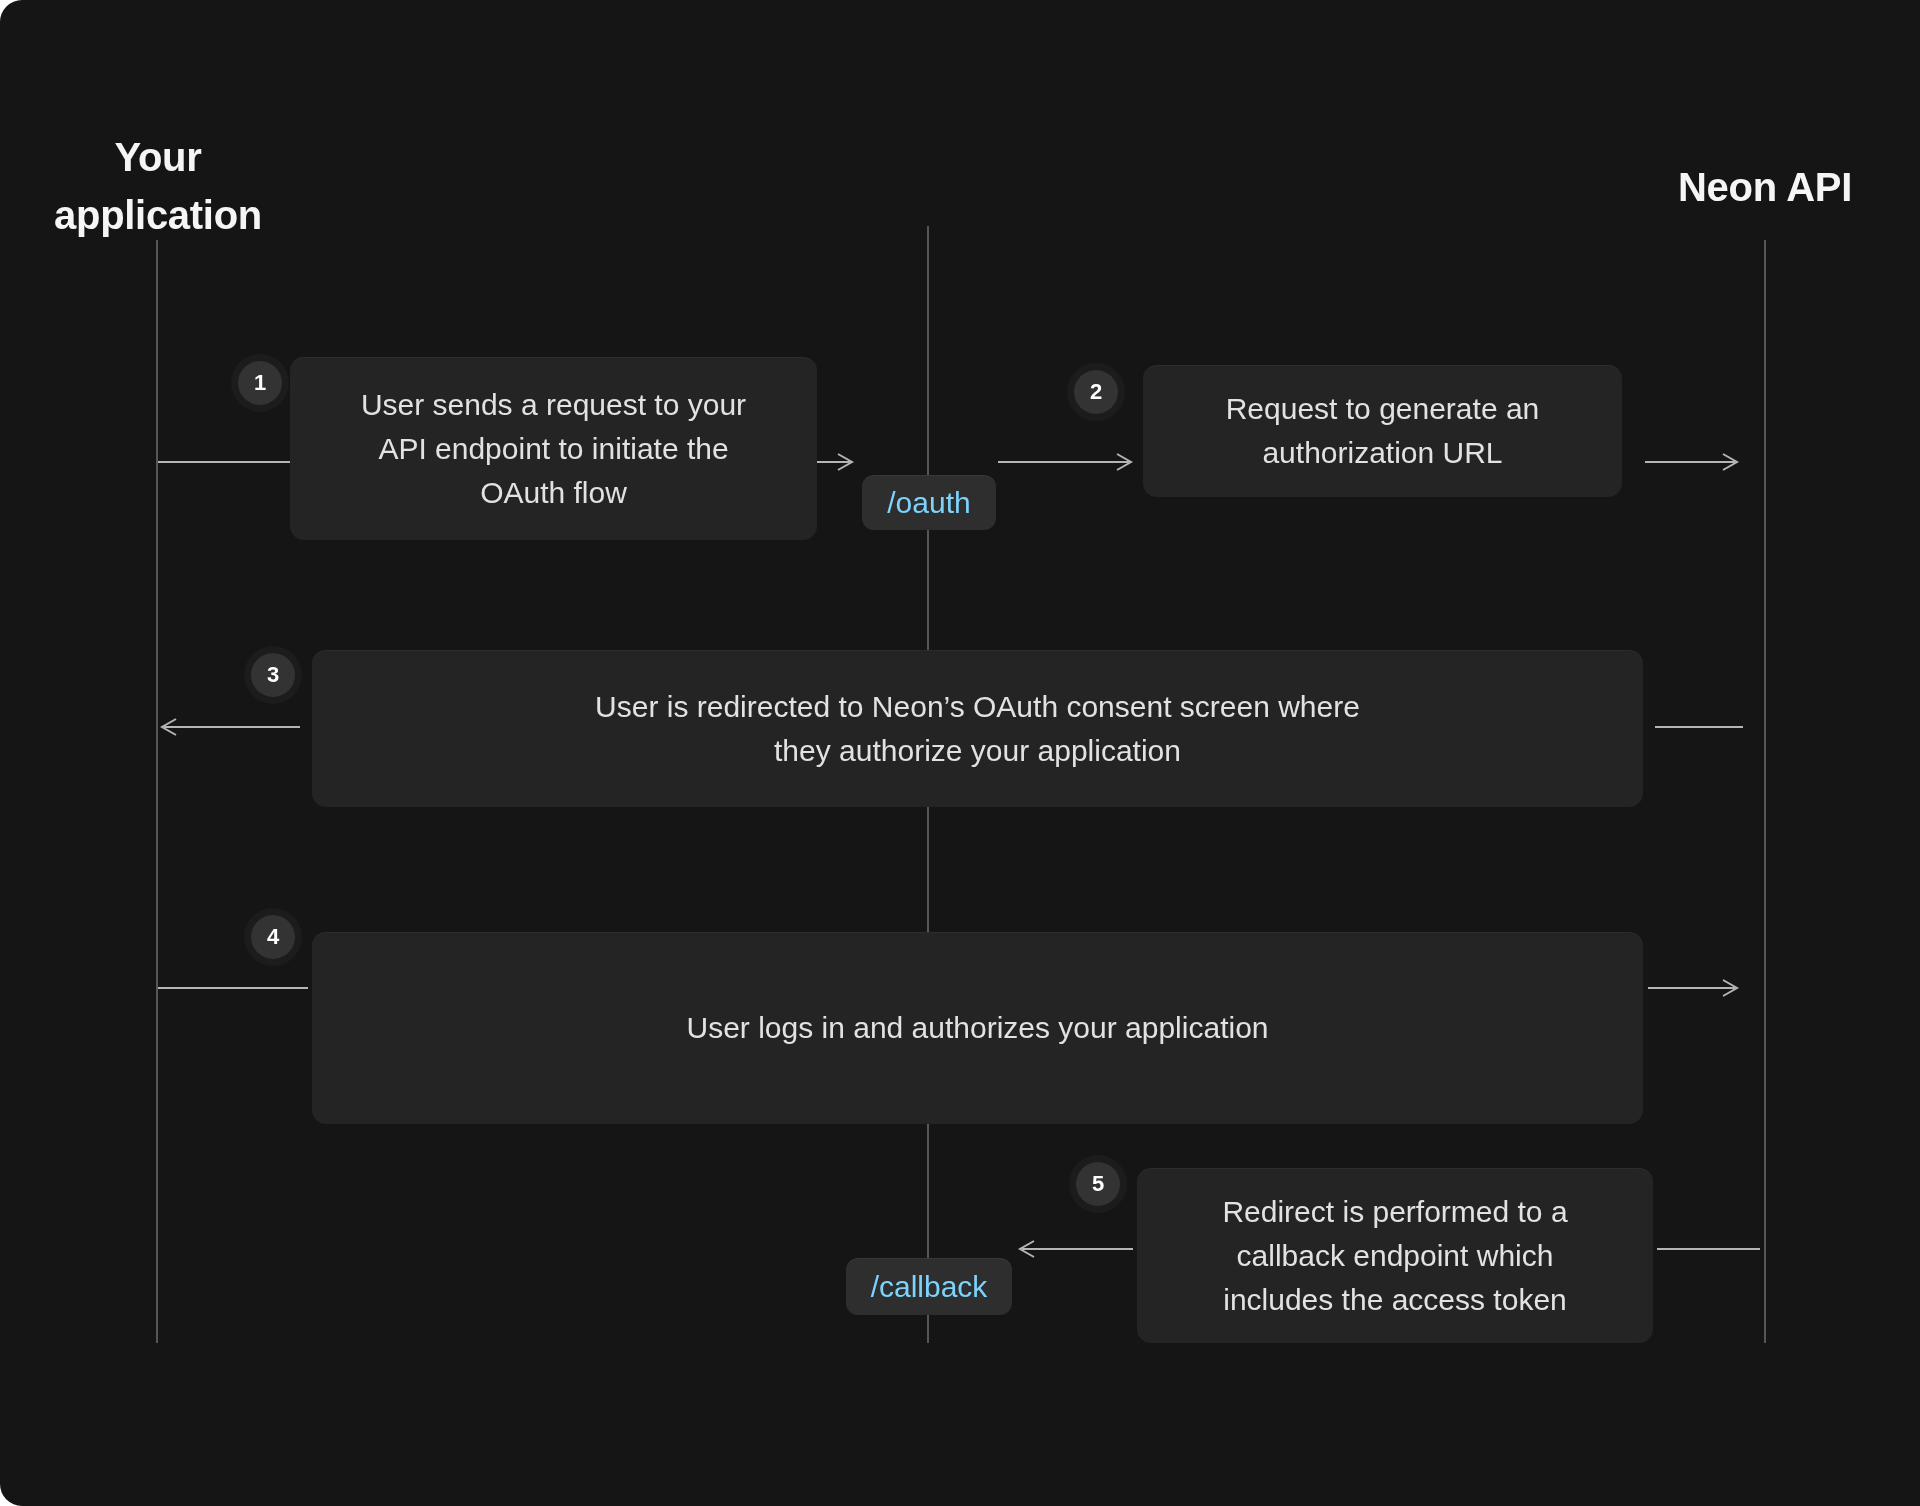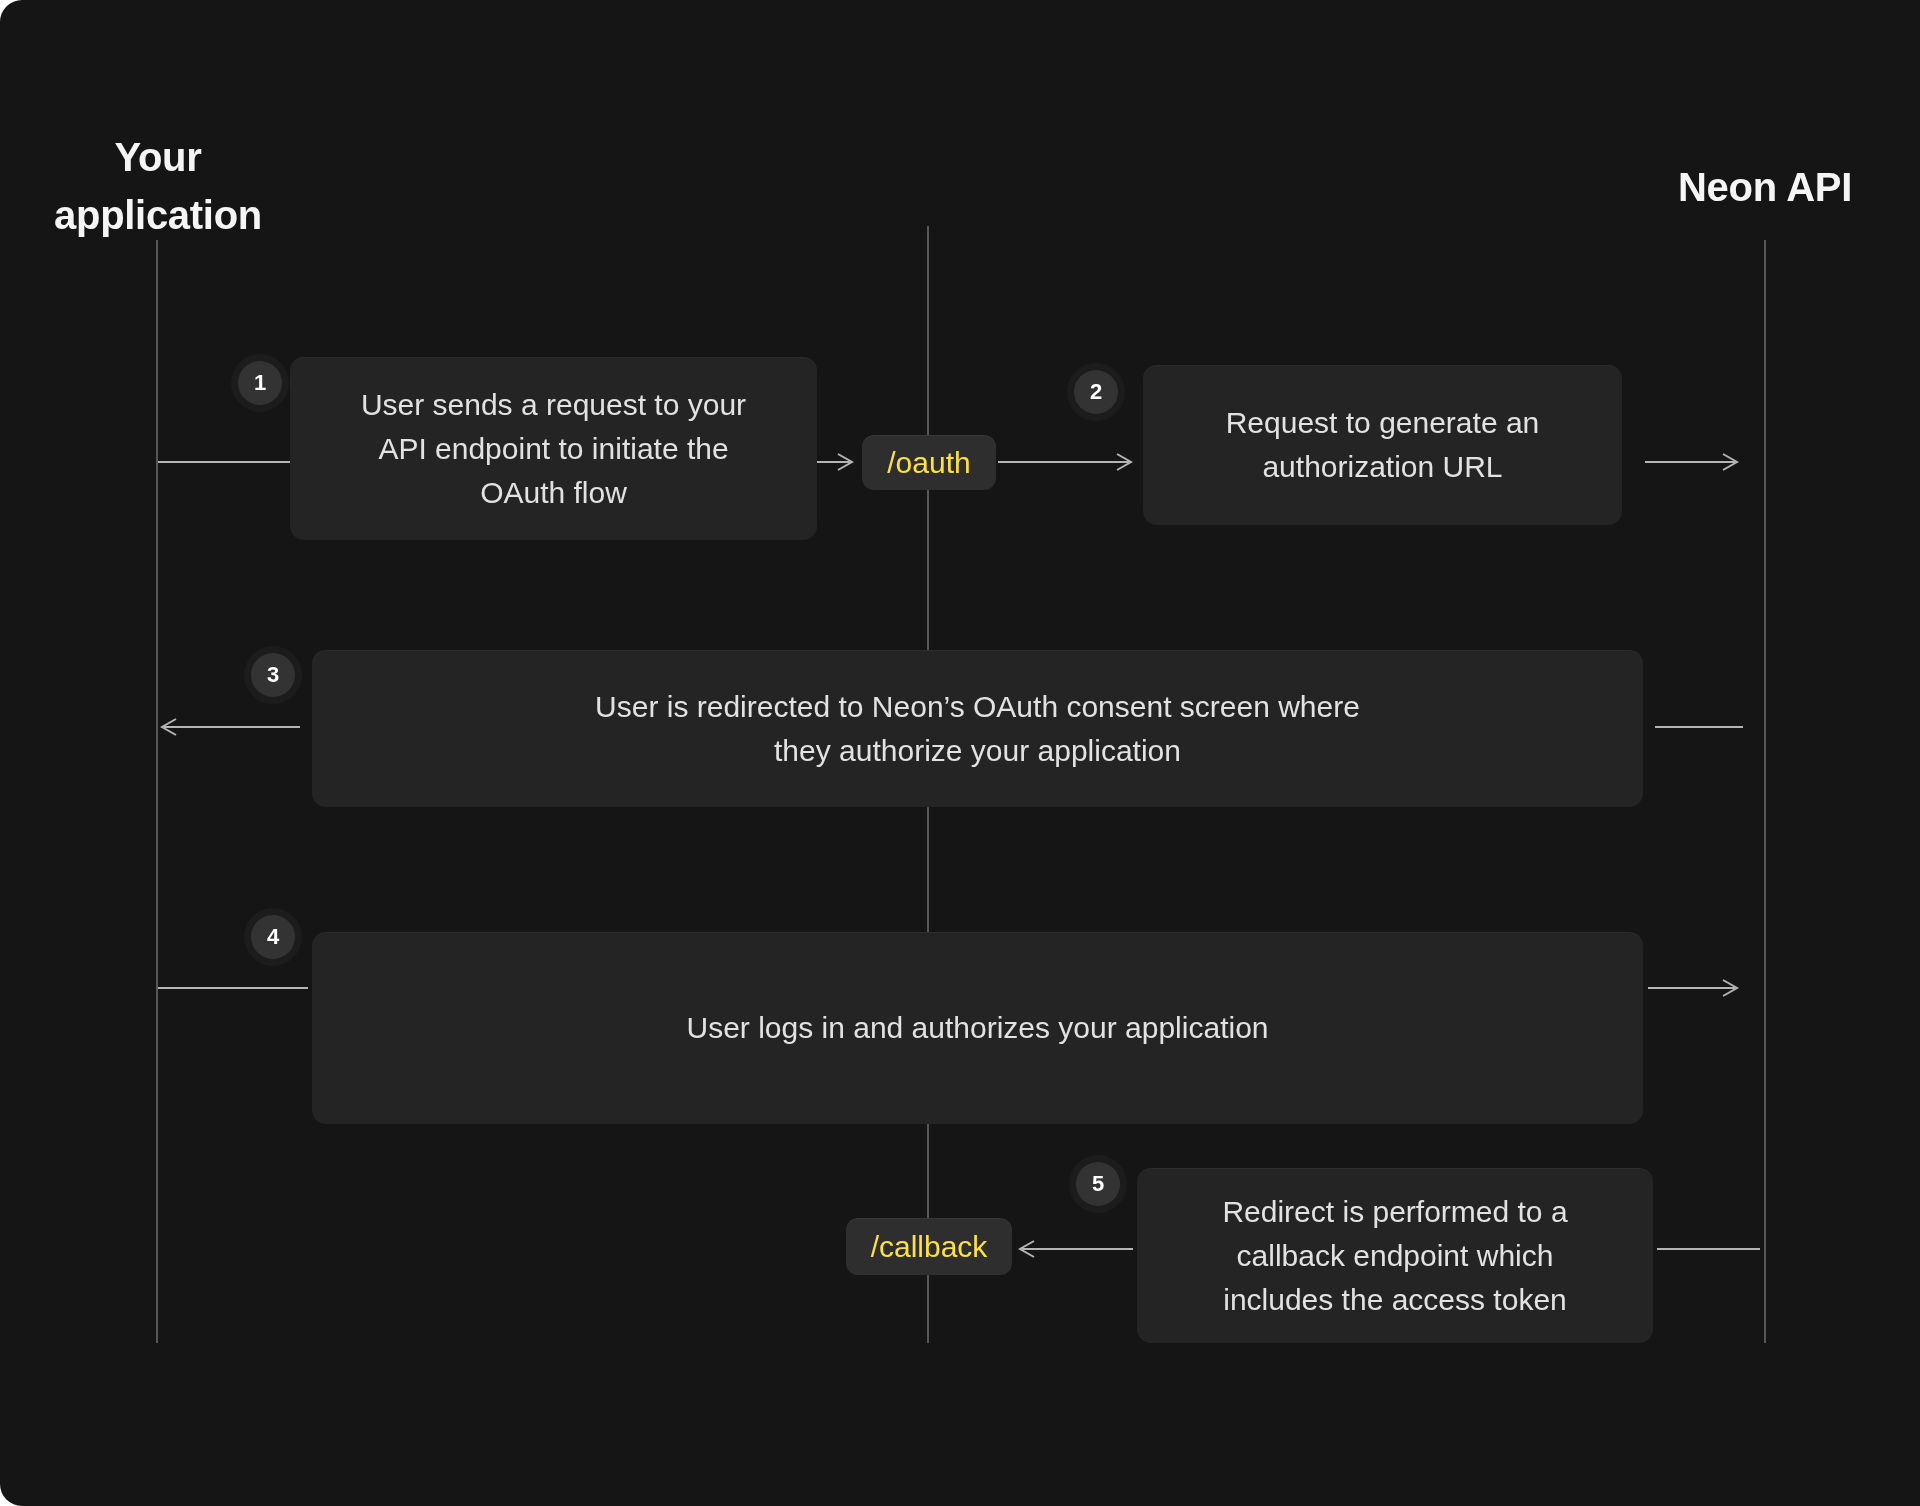--- a/index.html
+++ b/index.html
@@ -31,21 +31,21 @@
     border-radius:14px;
     box-shadow: inset 0 1px 0 rgba(255,255,255,0.04);
     color:#e2e2e2;
     font-size:30px; line-height:44px;
     display:flex; flex-direction:column;
     justify-content:center; align-items:center;
     text-align:center;
   }
   .step-box .line { display:block; }
   #box-step-1 { left:290px;  top:357px;  width:527px;  height:183px; }
-  #box-step-2 { left:1143px; top:365px;  width:479px;  height:160px; }
+  #box-step-2 { left:1143px; top:365px;  width:479px;  height:132px; }
   #box-step-3 { left:312px;  top:650px;  width:1331px; height:157px; }
   #box-step-4 { left:312px;  top:932px;  width:1331px; height:192px; }
   #box-step-5 { left:1137px; top:1168px; width:516px;  height:175px; }
 
   .badge {
     position:absolute; z-index:3;
     width:44px; height:44px; border-radius:50%;
     background:#333333;
     box-shadow: 0 0 0 7px rgba(255,255,255,0.03);
     color:#ffffff; font-size:22px; font-weight:700;
@@ -55,22 +55,22 @@
   #badge-step-2 { left:1074px; top:370px; }
   #badge-step-3 { left:251px;  top:653px; }
   #badge-step-4 { left:251px;  top:915px; }
   #badge-step-5 { left:1076px; top:1162px; }
 
   .endpoint-chip {
     position:absolute; z-index:2;
     background:#2e2e2e;
     border-radius:12px;
     box-shadow: inset 0 1px 0 rgba(255,255,255,0.05);
-    color:#fde047; font-size:30px;
-    display:flex; justify-content:center; align-items:center;
+    color:#7dd3fc; font-size:30px;
+    display:flex; justify-content:center; align-items:center;margin-top:40px;
   }
   #chip-oauth    { left:862px; top:435px;  width:134px; height:55px; }
   #chip-callback { left:846px; top:1218px; width:166px; height:57px; }
 
   .lifeline { stroke:#8a8a8a; stroke-width:1.5; opacity:0.75; }
   .msgline  { stroke:#b5b5b5; stroke-width:2; fill:none; }
 </style>
 </head>
 <body>
 

